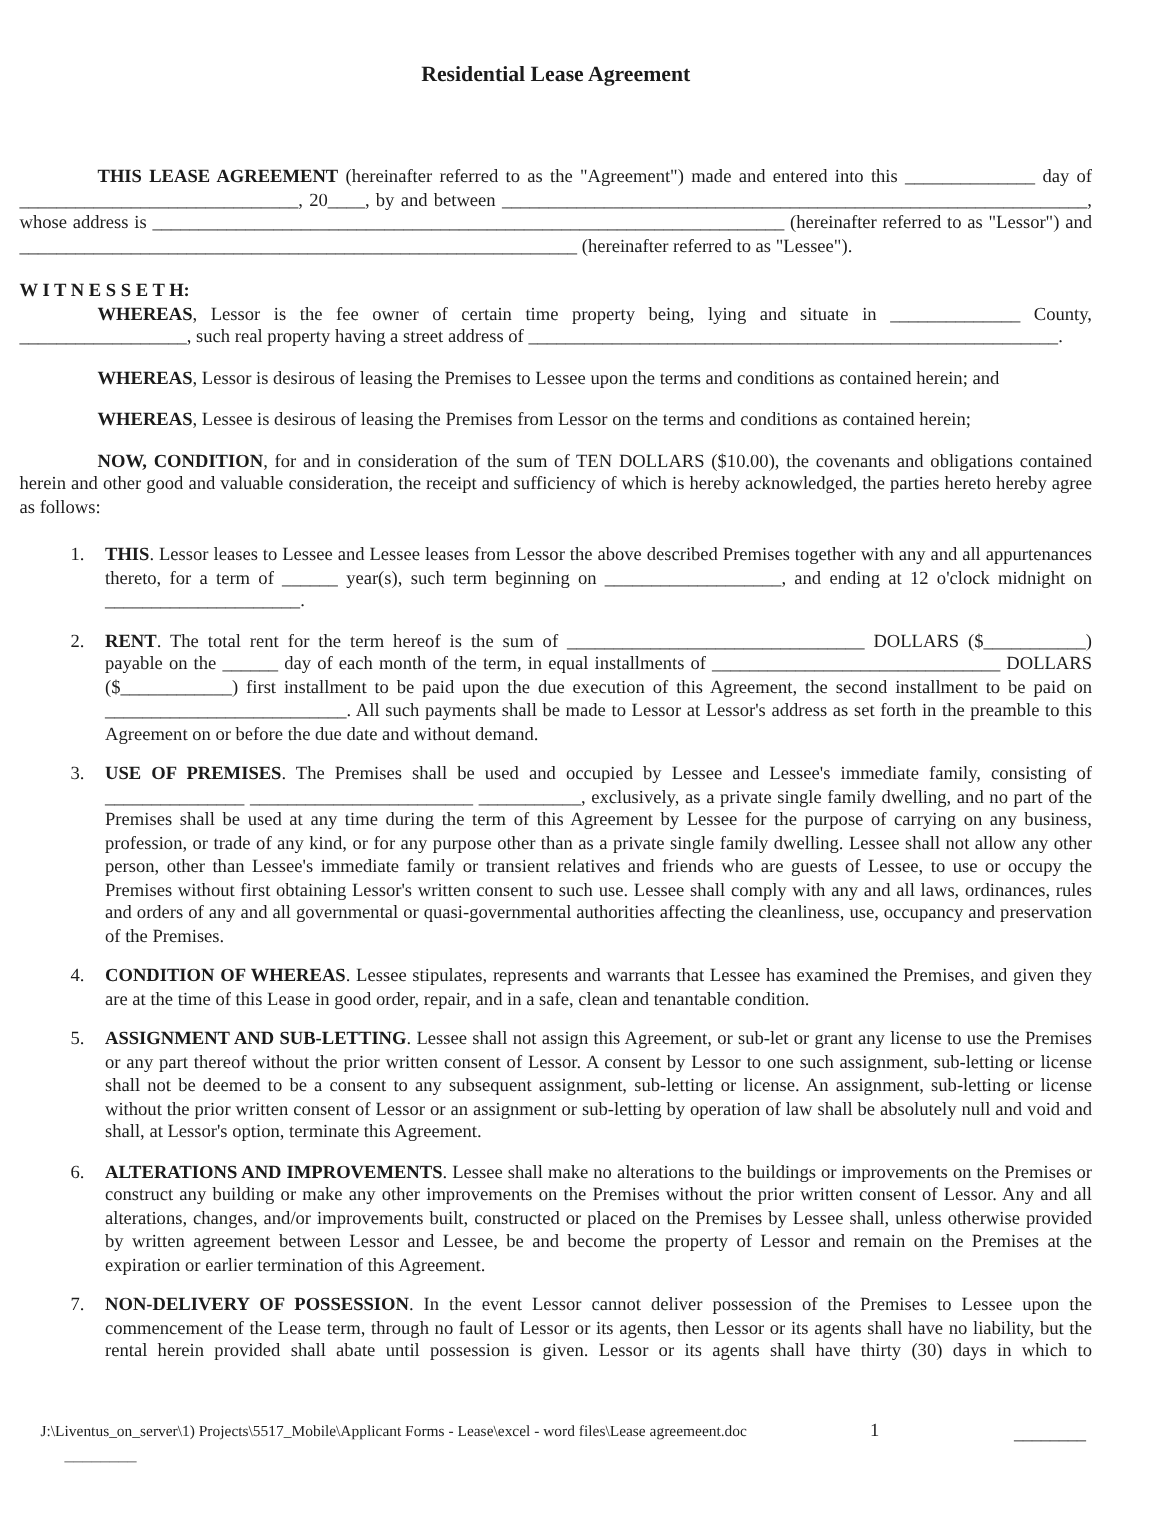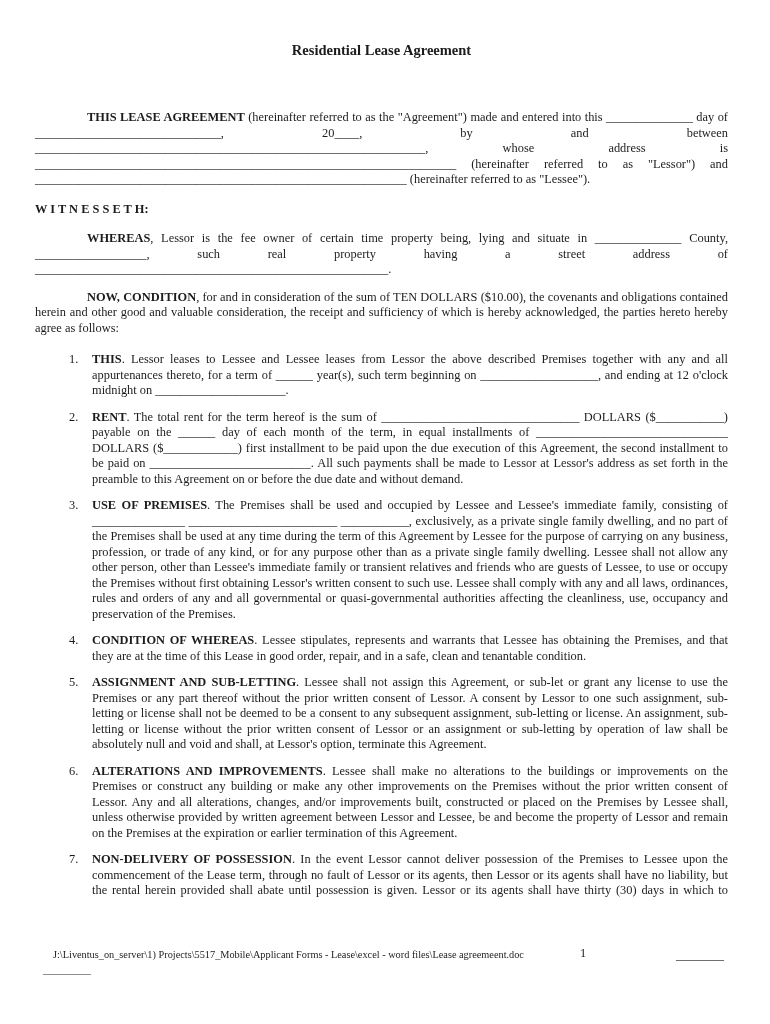--- a/index.html
+++ b/index.html
@@ -6,38 +6,38 @@
   .page {
     position: relative;
     width: 770px;
     height: 1024px;
     box-sizing: border-box;
     background: #ffffff;
     color: #1c1c1c;
     font-family: "Liberation Serif", "DejaVu Serif", serif;
     font-size: 12.4px;
     line-height: 15.5px;
-    padding: 42px 42px 0 35px;
+    padding: 42px 42px 0 13px;
     overflow: hidden;
   }
   .title {
     font-size: 14.5px;
     font-weight: bold;
     text-align: center;
     margin: 0 0 51px 0;
     line-height: 17px;
   }
   .para {
     margin: 0 0 12px 0;
     text-align: justify;
   }
   .indent { text-indent: 52px; }
   .witnesseth {
     font-weight: bold;
-    margin: 14px 0 14px 0;
+    margin: 14px 0 0 0;
     text-align: left;
   }
   .items { margin-top: 16px; }
   .item {
     display: flex;
     margin: 0 0 11px 0;
   }
   .item .num {
     flex: none;
     width: 23px;
@@ -46,21 +46,21 @@
   }
   .item .body {
     flex: 1;
     margin: 0;
     text-align: justify;
   }
   .justify-last { text-align-last: justify; }
   b { font-weight: bold; }
   .footer-path {
     position: absolute;
-    left: 53px;
+    left: 27px;
     top: 948px;
     font-size: 10.3px;
     line-height: 13px;
     white-space: nowrap;
   }
   .footer-page {
     position: absolute;
     left: 580px;
     top: 946px;
     font-size: 12.4px;
@@ -86,21 +86,23 @@
 <div class="page">
 
   <h1 class="title">Residential Lease Agreement</h1>
 
   <p class="para indent"><b>THIS LEASE AGREEMENT</b><span> (hereinafter referred to as the "Agreement") made and entered into this ______________ day of ______________________________, 20____, by and between _______________________________________________________________, whose address is ____________________________________________________________________ (hereinafter referred to as "Lessor") and ____________________________________________________________ (hereinafter referred to as "Lessee").</span></p>
 
   <p class="witnesseth">W I T N E S S E T H:</p>
 
   <p class="para indent"><b>WHEREAS</b><span>, Lessor is the fee owner of certain time property being, lying and situate in ______________ County, __________________, such real property having a street address of _________________________________________________________.</span></p>
 
+  <p class="para indent"><b>WHEREAS</b><span>, Lessor is desirous of leasing the Premises to Lessee upon the terms and conditions as contained herein; and</span></p>
 
+  <p class="para indent"><b>WHEREAS</b><span>, Lessee is desirous of leasing the Premises from Lessor on the terms and conditions as contained herein;</span></p>
 
   <p class="para indent"><b>NOW, CONDITION</b><span>, for and in consideration of the sum of TEN DOLLARS ($10.00), the covenants and obligations contained herein and other good and valuable consideration, the receipt and sufficiency of which is hereby acknowledged, the parties hereto hereby agree as follows:</span></p>
 
   <div class="items">
 
     <div class="item">
       <span class="num">1.</span>
       <p class="body"><b>THIS</b><span>.  Lessor leases to Lessee and Lessee leases from Lessor the above described Premises together with any and all appurtenances thereto, for a term of ______ year(s), such term beginning on ___________________, and ending at 12 o'clock midnight on _____________________.</span></p>
     </div>
 
@@ -109,21 +111,21 @@
       <p class="body"><b>RENT</b><span>.  The total rent for the term hereof is the sum of ________________________________ DOLLARS ($___________) payable on the ______ day of each month of the term, in equal installments of _______________________________ DOLLARS ($____________) first installment to be paid upon the due execution of this Agreement, the second installment to be paid on __________________________.  All such payments shall be made to Lessor at Lessor's address as set forth in the preamble to this Agreement on or before the due date and without demand.</span></p>
     </div>
 
     <div class="item">
       <span class="num">3.</span>
       <p class="body"><b>USE OF PREMISES</b><span>.  The Premises shall be used and occupied by Lessee and Lessee's immediate family, consisting of _______________ ________________________ ___________, exclusively, as a private single family dwelling, and no part of the Premises shall be used at any time during the term of this Agreement by Lessee for the purpose of carrying on any business, profession, or trade of any kind, or for any purpose other than as a private single family dwelling.  Lessee shall not allow any other person, other than Lessee's immediate family or transient relatives and friends who are guests of Lessee, to use or occupy the Premises without first obtaining Lessor's written consent to such use.  Lessee shall comply with any and all laws, ordinances, rules and orders of any and all governmental or quasi-governmental authorities affecting the cleanliness, use, occupancy and preservation of the Premises.</span></p>
     </div>
 
     <div class="item">
       <span class="num">4.</span>
-      <p class="body"><b>CONDITION OF WHEREAS</b><span>.  Lessee stipulates, represents and warrants that Lessee has obtaining the Premises, and that they are at the time of this Lease in good order, repair, and in a safe, clean and tenantable condition.</span></p>
+      <p class="body"><b>CONDITION OF WHEREAS</b><span>.  Lessee stipulates, represents and warrants that Lessee has examined the Premises, and given they are at the time of this Lease in good order, repair, and in a safe, clean and tenantable condition.</span></p>
     </div>
 
     <div class="item">
       <span class="num">5.</span>
       <p class="body"><b>ASSIGNMENT AND SUB-LETTING</b><span>.  Lessee shall not assign this Agreement, or sub-let or grant any license to use the Premises or any part thereof without the prior written consent of Lessor.  A consent by Lessor to one such assignment, sub-letting or license shall not be deemed to be a consent to any subsequent assignment, sub-letting or license.  An assignment, sub-letting or license without the prior written consent of Lessor or an assignment or sub-letting by operation of law shall be absolutely null and void and shall, at Lessor's option, terminate this Agreement.</span></p>
     </div>
 
     <div class="item">
       <span class="num">6.</span>
       <p class="body"><b>ALTERATIONS AND IMPROVEMENTS</b><span>.  Lessee shall make no alterations to the buildings or improvements on the Premises or construct any building or make any other improvements on the Premises without the prior written consent of Lessor.  Any and all alterations, changes, and/or improvements built, constructed or placed on the Premises by Lessee shall, unless otherwise provided by written agreement between Lessor and Lessee, be and become the property of Lessor and remain on the Premises at the expiration or earlier termination of this Agreement.</span></p>

